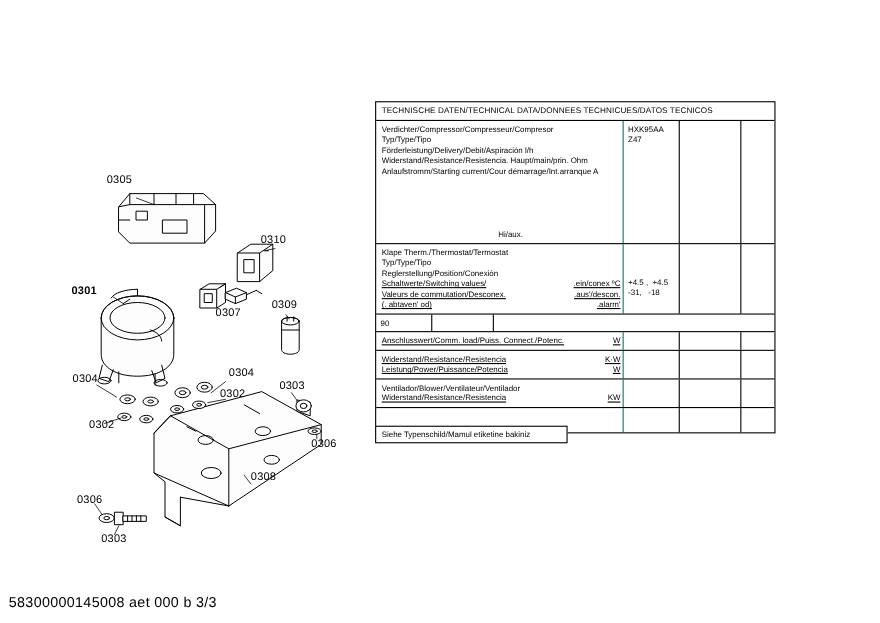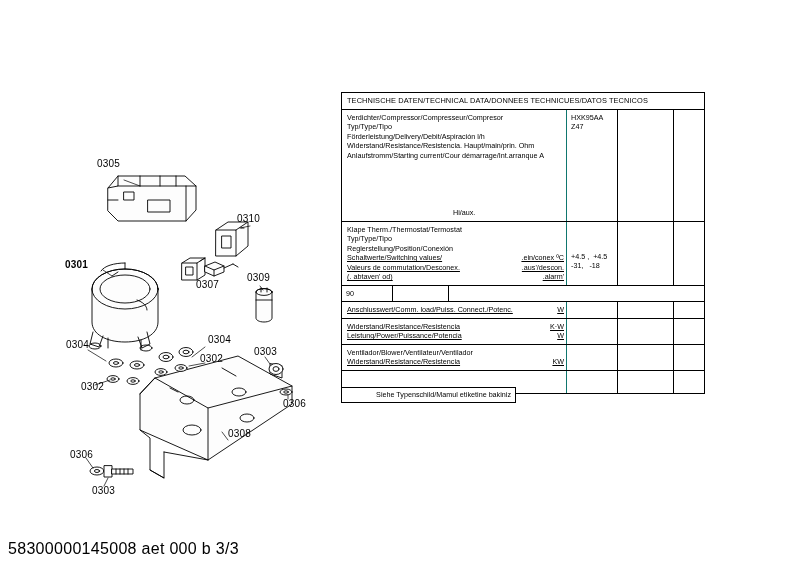--- a/index.html
+++ b/index.html
@@ -107,29 +107,28 @@
   #note-box {
     position: absolute;
     left: 341px;
     top: 387px;
     width: 175px;
     border: 1px solid #000;
     box-sizing: border-box;
     padding: 2px 4px 3px 5px;
     font-size: 7.2px;
     background: #fff;
-    text-align: right;
   }
 
   
   #footer {
     position: absolute;
     left: 8px;
     top: 540px;
-    font-size: 16px;
+    font-size: 13px;
     letter-spacing: 0.3px;
   }
 </style>
 </head>
 <body>
 
 <div id="drawing">
   <svg width="340" height="520" viewBox="0 0 340 520" xmlns="http://www.w3.org/2000/svg">
     <g fill="none" stroke="#000" stroke-width="0.9" stroke-linejoin="round" stroke-linecap="round">
 

